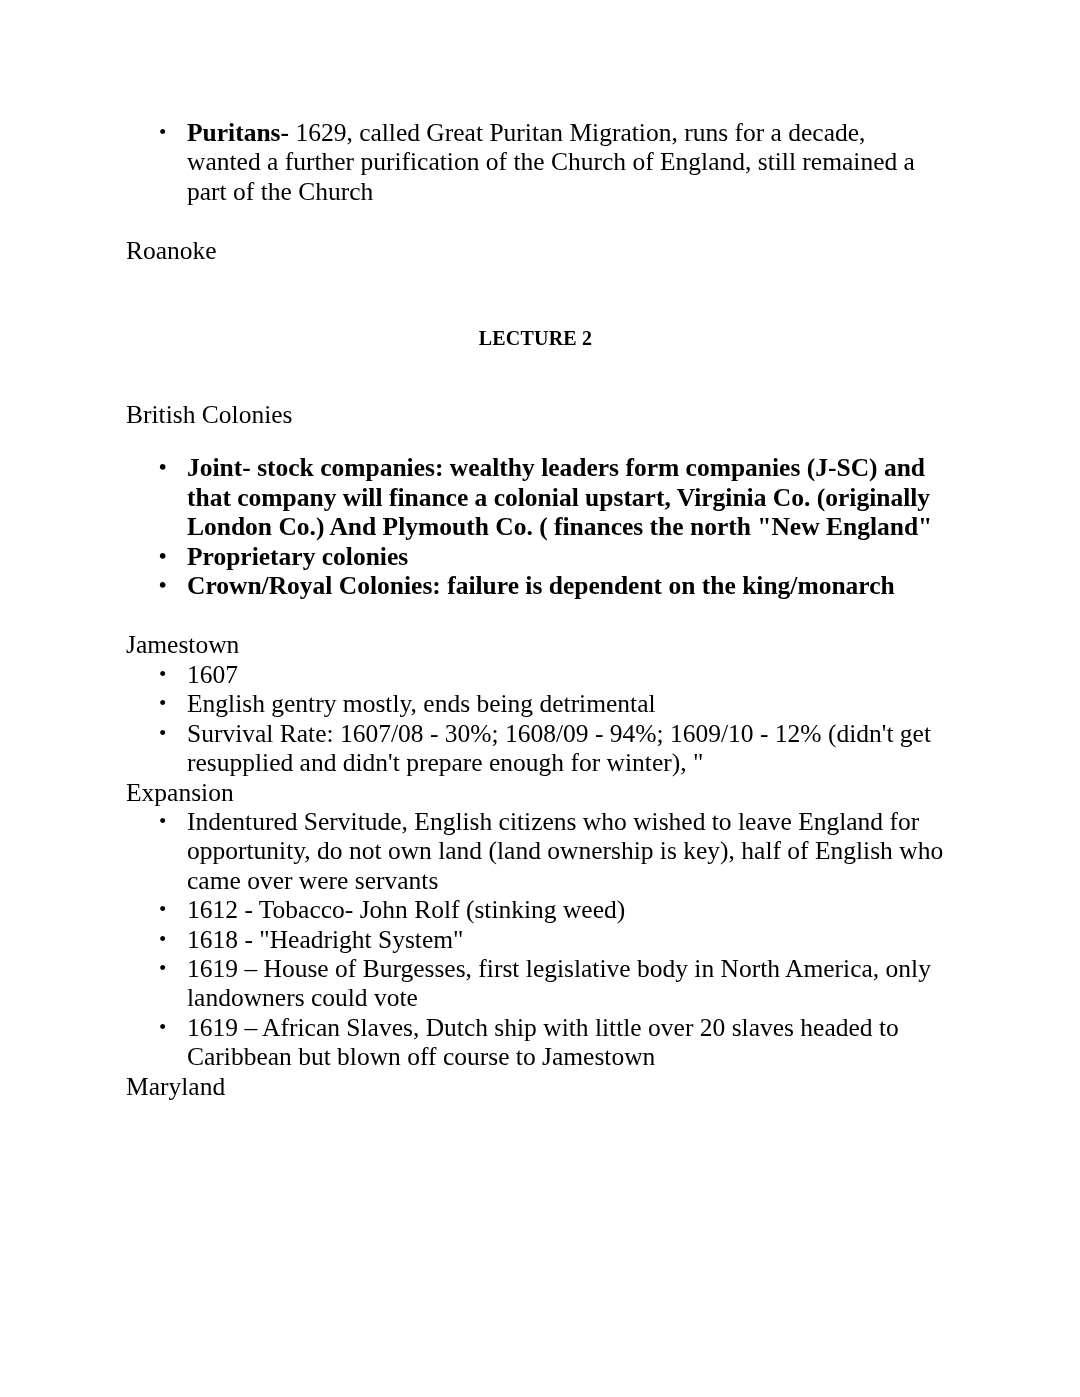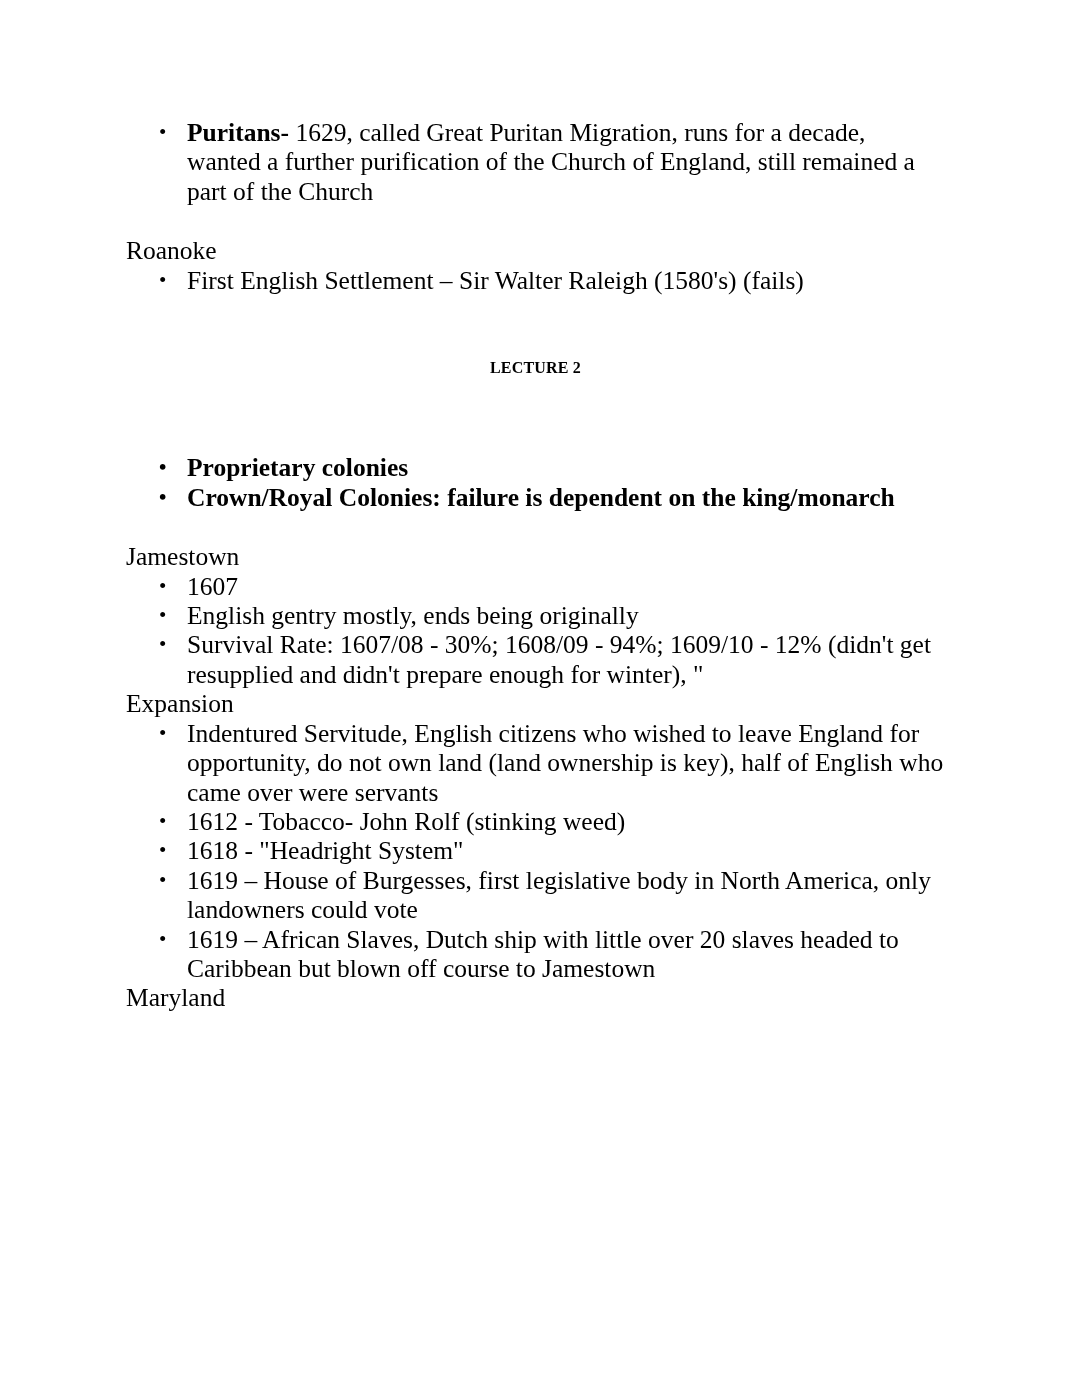--- a/index.html
+++ b/index.html
@@ -33,21 +33,21 @@
   .section-heading {
     font-weight: normal;
     font-size: 25.5px;
     line-height: 29.4px;
     margin: 0;
     padding: 0;
   }
 
   .centered-heading {
     font-weight: bold;
-    font-size: 16px;
+    font-size: 20px;
     line-height: 29.4px;
     text-align: center;
     margin: 0;
     padding: 0;
     letter-spacing: 0.2px;
   }
 
   
   ul.bullets {
     list-style: none;
@@ -94,43 +94,44 @@
   <div class="doc-body">
 
     <ul class="bullets">
       <li><span class="lead-bold">Puritans-</span><span> 1629, called Great Puritan Migration, runs for a decade, wanted a further purification of the Church of England, still remained a part of the Church</span></li>
     </ul>
 
     <div class="gap-md"></div>
 
     <div class="section-heading">Roanoke</div>
     <ul class="bullets">
-      <li><span>First English Settlement – Sir Walter Raleigh (1580's) (fails)</span></li>
     </ul>
 
     <div class="gap-xl"></div>
 
     <div class="centered-heading">LECTURE 2</div>
 
     <div class="gap-lg"></div>
 
+    <div class="section-heading">British Colonies</div>
 
     <div class="gap-sm"></div>
 
     <ul class="bullets bold">
+      <li><span>Joint- stock companies: wealthy leaders form companies (J-SC) and that company will finance a colonial upstart, Virginia Co. (originally London Co.) And Plymouth Co. ( finances the north "New England"</span></li>
       <li><span>Proprietary colonies</span></li>
       <li><span>Crown/Royal Colonies: failure is dependent on the king/monarch</span></li>
     </ul>
 
     <div class="gap-xxl"></div>
 
     <div class="section-heading">Jamestown</div>
     <ul class="bullets">
       <li><span>1607</span></li>
-      <li><span>English gentry mostly, ends being originally</span></li>
+      <li><span>English gentry mostly, ends being detrimental</span></li>
       <li><span>Survival Rate: 1607/08 - 30%; 1608/09 - 94%; 1609/10 - 12% (didn't get resupplied and didn't prepare enough for winter), "</span></li>
     </ul>
 
     <div class="section-heading">Expansion</div>
     <ul class="bullets">
       <li><span>Indentured Servitude, English citizens who wished to leave England for opportunity, do not own land (land ownership is key), half of English who came over were servants</span></li>
       <li><span>1612 - Tobacco- John Rolf (stinking weed)</span></li>
       <li><span>1618 - "Headright System"</span></li>
       <li><span>1619 – House of Burgesses, first legislative body in North America, only landowners could vote</span></li>
       <li><span>1619 – African Slaves, Dutch ship with little over 20 slaves headed to Caribbean but blown off course to Jamestown</span></li>

